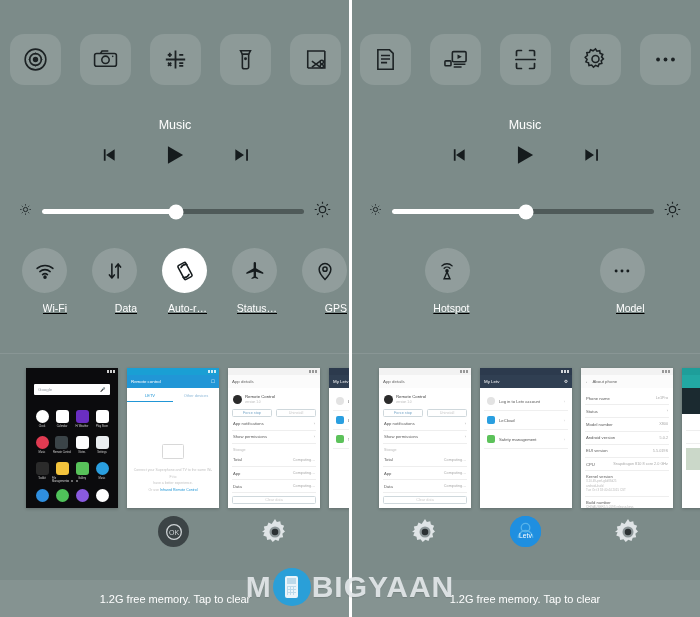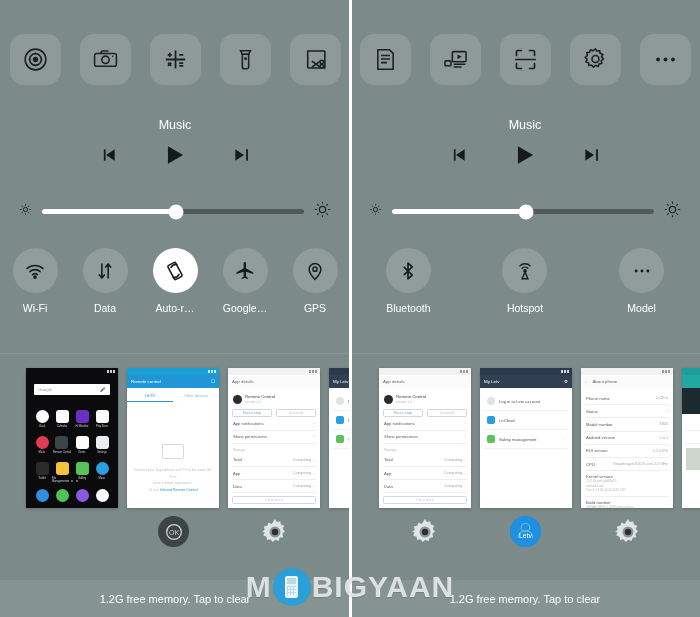--- a/index.html
+++ b/index.html
@@ -62,21 +62,21 @@
   .slider-thumb {
     position: absolute; top: 50%; width: 15px; height: 15px;
     border-radius: 50%; background: #ffffff; transform: translate(-50%, -50%);
   }
 
   
   .toggle-row {
     position: absolute; top: 248px; left: 0; width: 350px;
     display: flex; justify-content: space-around; align-items: flex-start;
   }
-  .toggle { width: 64px; display: flex; flex-direction: column; align-items: center; }
+  .toggle { width: 64px; display: flex; flex-direction: column; align-items: flex-end; text-decoration: underline; }
   .toggle-circle {
     width: 45px; height: 45px; border-radius: 50%;
     background: rgba(255,255,255,0.16);
     display: flex; align-items: center; justify-content: center;
   }
   .toggle.active .toggle-circle { background: #ffffff; }
   .toggle-label {
     margin-top: 9px; font-size: 10.5px; color: #ffffff;
     white-space: nowrap; overflow: hidden; max-width: 64px; text-align: center;
   }
@@ -345,21 +345,21 @@
           </svg>
         </div>
         <div class="toggle-label">Auto-r…</div>
       </div>
       <div class="toggle">
         <div class="toggle-circle">
           <svg width="22" height="22" viewBox="0 0 24 24" fill="#161c1e">
             <path d="M21 15.3v-1.7l-7.9-4.6V3.6a1.3 1.3 0 0 0-2.6 0V9l-7.9 4.6v1.7l7.9-2.4v5.1l-2.3 1.5v1.2l3.6-1 3.6 1v-1.2l-2.3-1.5v-5.1z"></path>
           </svg>
         </div>
-        <div class="toggle-label">Google…</div>
+        <div class="toggle-label">Status…</div>
       </div>
       <div class="toggle">
         <div class="toggle-circle">
           <svg width="22" height="22" viewBox="0 0 24 24" fill="none" stroke="#161c1e" stroke-width="1.6">
             <path d="M12 21.3s6.4-6.5 6.4-11.1A6.4 6.4 0 0 0 5.6 10.2C5.6 14.8 12 21.3 12 21.3z"></path>
             <circle cx="12" cy="10" r="2.3"></circle>
           </svg>
         </div>
         <div class="toggle-label">GPS</div>
       </div>
@@ -646,28 +646,20 @@
       </div>
       <span>
         <svg width="19" height="19" viewBox="0 0 24 24" fill="none" stroke="#1d2426" stroke-width="1.5">
           <circle cx="12" cy="12" r="4"></circle>
           <path d="M12 2.2v2.6M12 19.2v2.6M2.2 12h2.6M19.2 12h2.6M5.2 5.2l1.9 1.9M16.9 16.9l1.9 1.9M18.8 5.2l-1.9 1.9M7.1 16.9l-1.9 1.9"></path>
         </svg>
       </span>
     </div>
 
     <div class="toggle-row">
-      <div class="toggle">
-        <div class="toggle-circle">
-          <svg width="22" height="22" viewBox="0 0 24 24" fill="none" stroke="#161c1e" stroke-width="1.8" stroke-linejoin="round">
-            <path d="M7.4 7.6l9.2 8.8-4.6 4.2V3.4l4.6 4.2-9.2 8.8"></path>
-          </svg>
-        </div>
-        <div class="toggle-label">Bluetooth</div>
-      </div>
       <div class="toggle">
         <div class="toggle-circle">
           <svg width="22" height="22" viewBox="0 0 24 24" fill="none" stroke="#161c1e" stroke-width="1.5" stroke-linecap="round">
             <path d="M6.4 6.4a7.9 7.9 0 0 1 11.2 0"></path>
               <path d="M8.9 9a4.4 4.4 0 0 1 6.2 0"></path>
             <circle cx="12" cy="11.9" r="1.2" fill="#161c1e"></circle>
             <path d="M12 13.1L8.8 20.4h6.4z"></path>
           </svg>
         </div>
         <div class="toggle-label">Hotspot</div>

